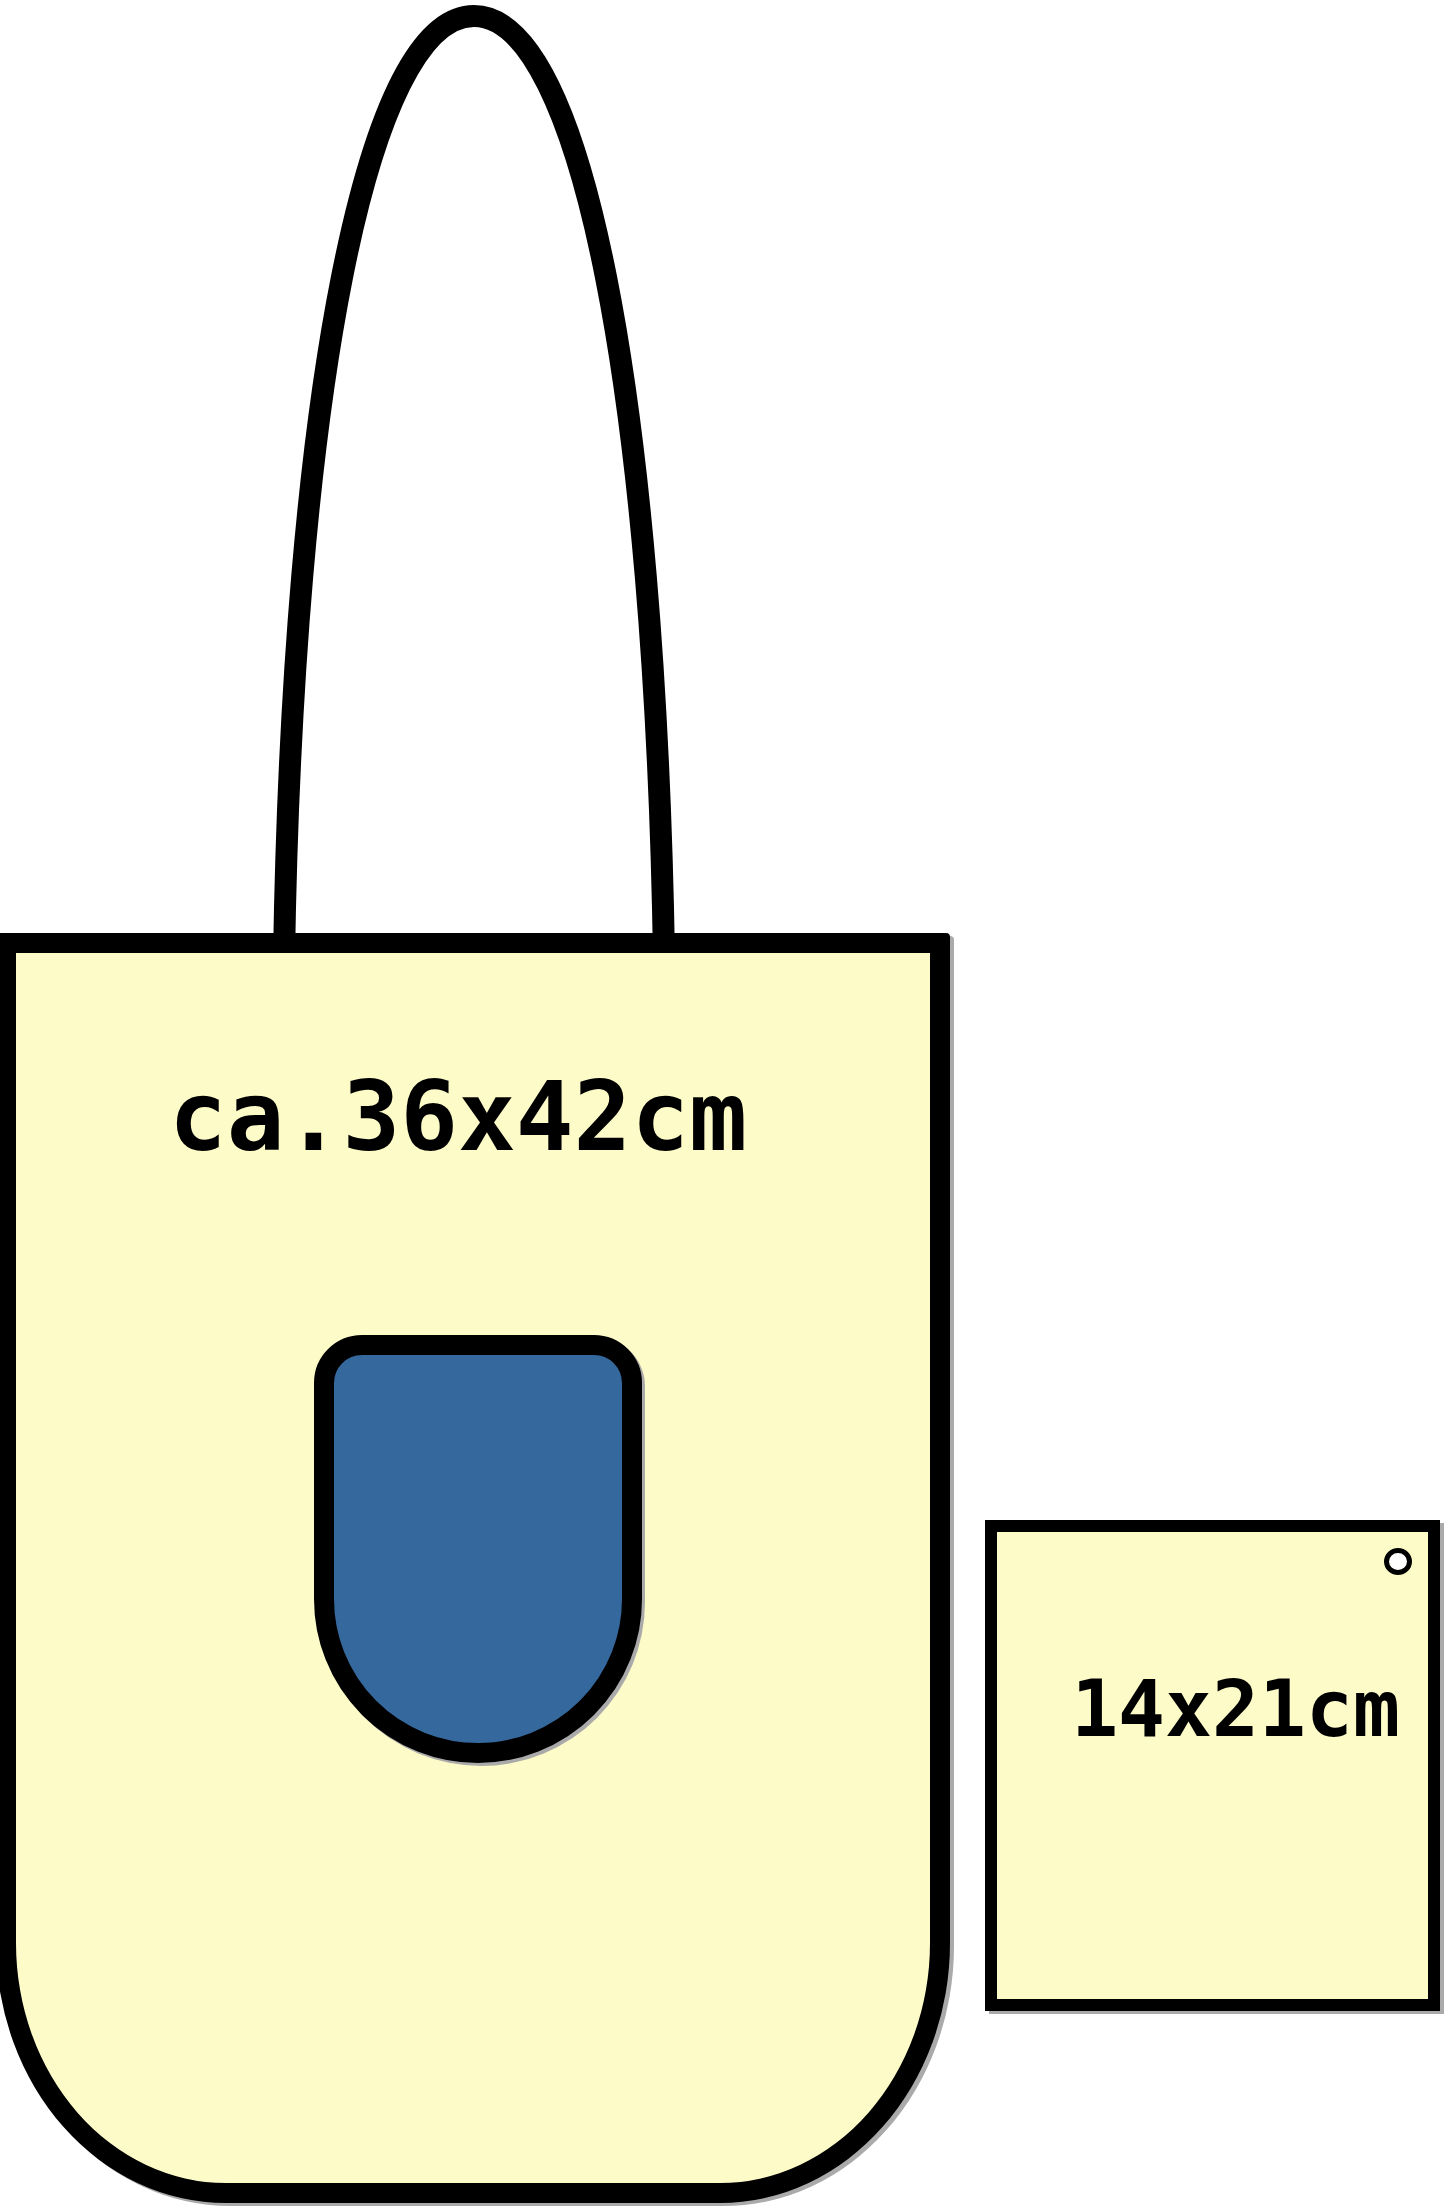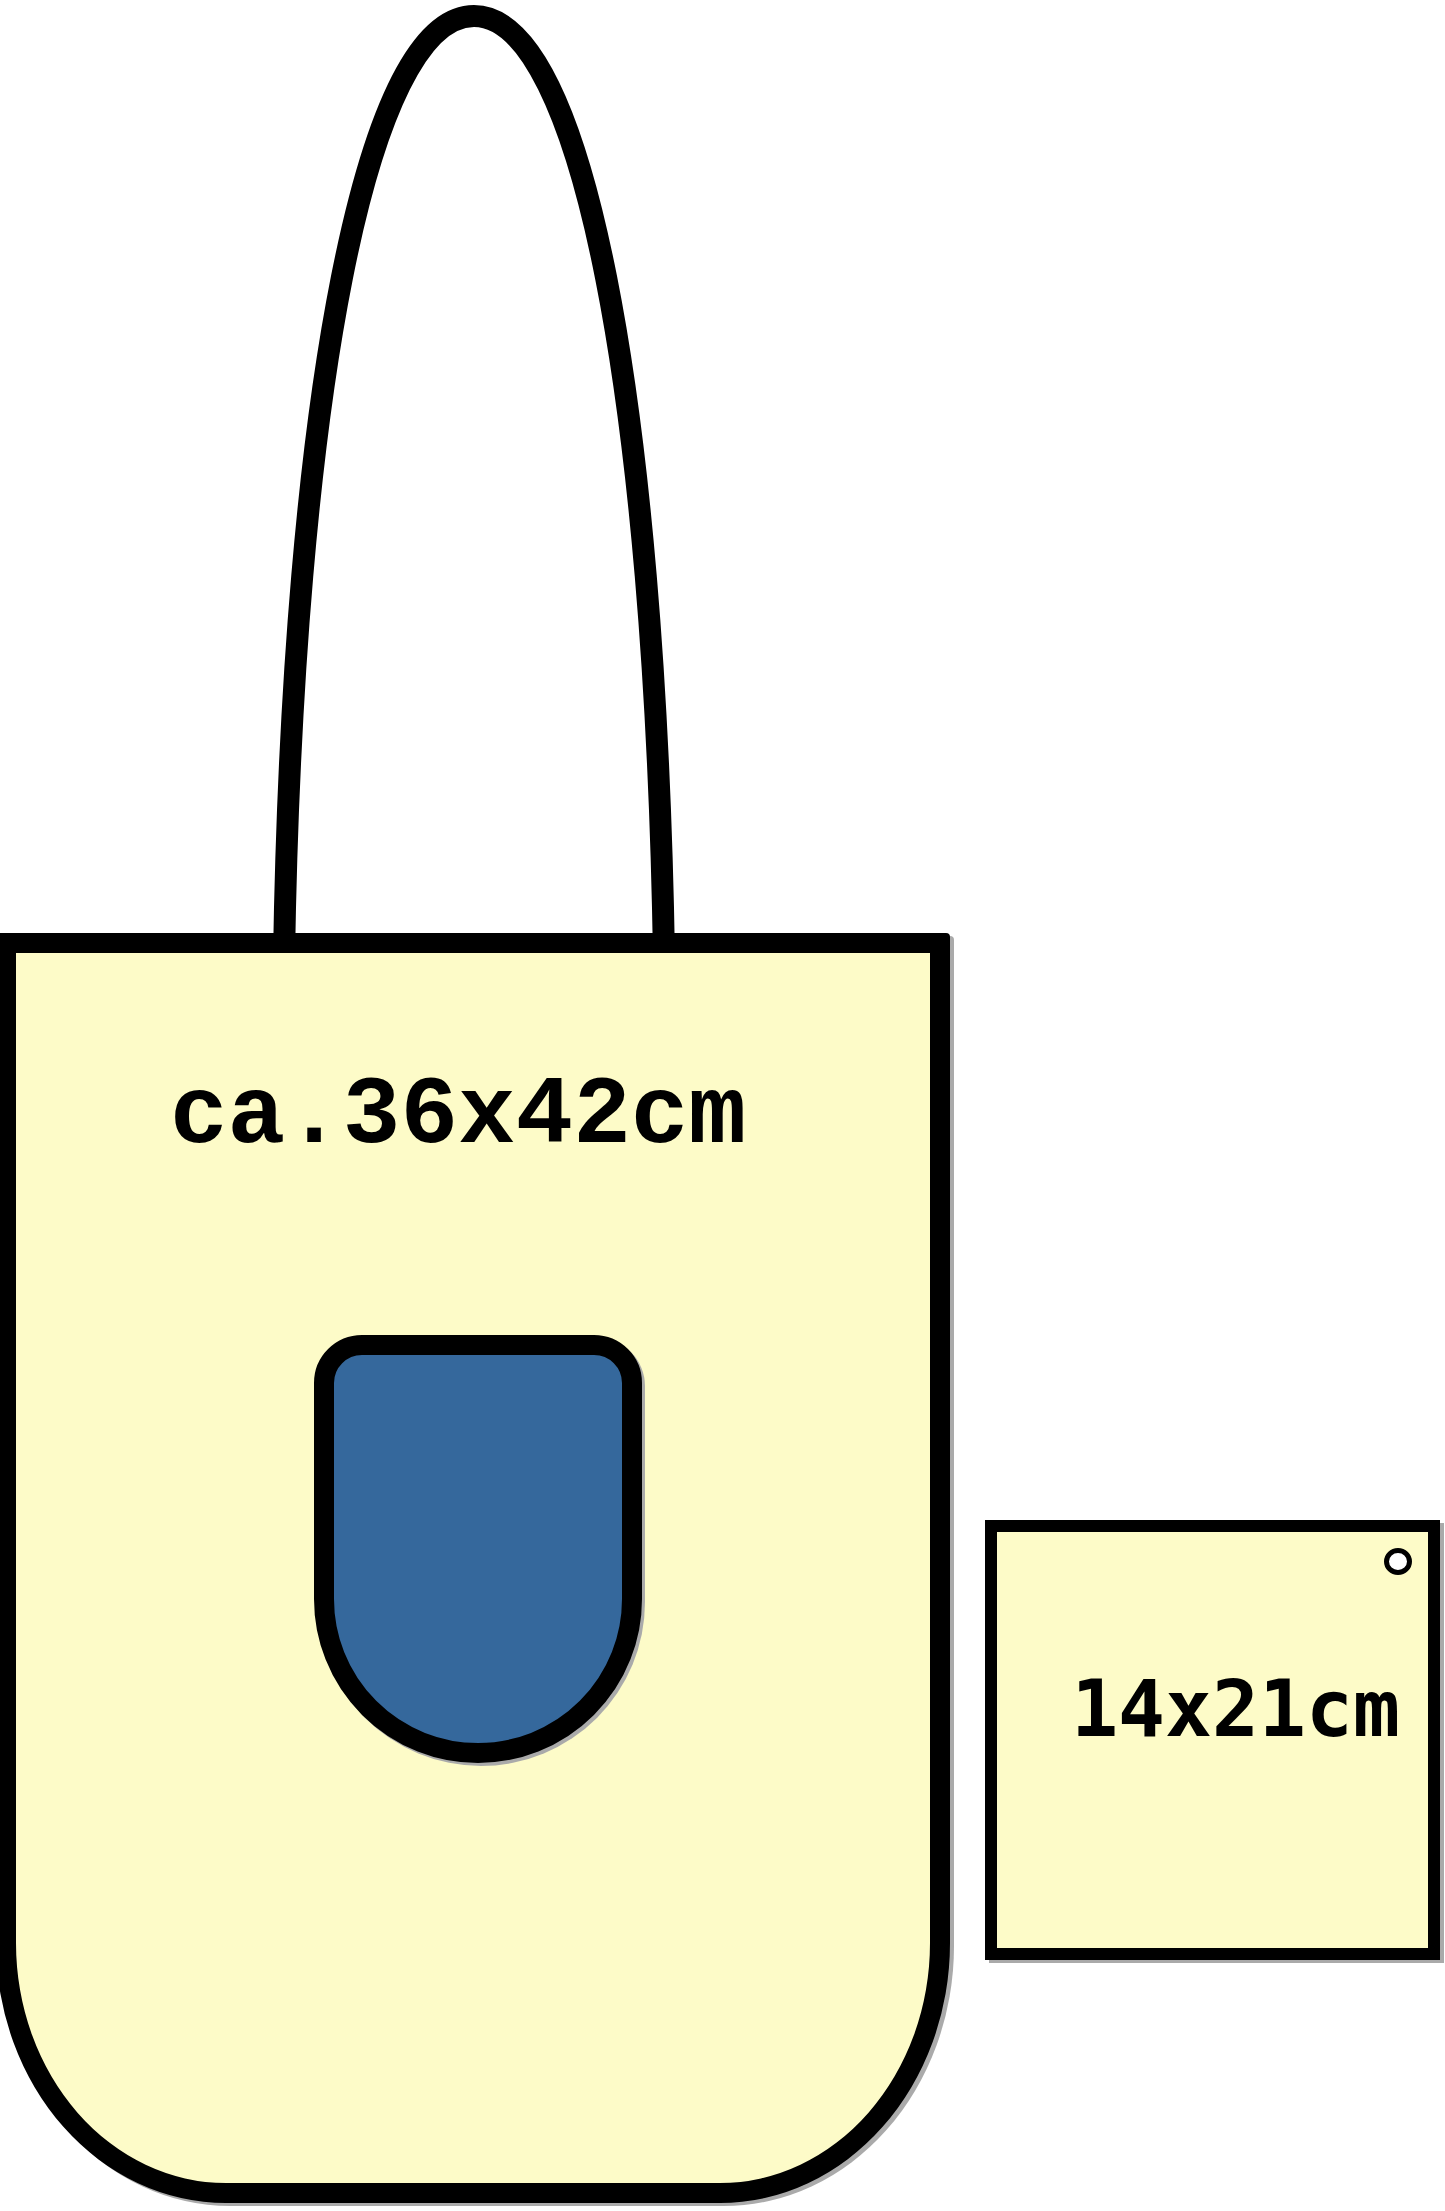--- a/index.html
+++ b/index.html
@@ -31,36 +31,35 @@
     left: 0; top: 116px;
     width: 100%;
     box-sizing: border-box;
     padding-right: 30px;
     text-align: center;
     font-size: 96px;
     font-weight: bold;
     line-height: 96px;
     color: var(--outline, #000000);
     white-space: nowrap;
-    font-family: Liberation Mono, monospace;
   }
   .pocket {
     position: absolute;
     left: 314px; top: 1335px;
     width: 328px; height: 428px;
     box-sizing: border-box;
     background: var(--blue, #35689C);
     border: 20px solid var(--outline, #000000);
     border-radius: 48px 48px 164px 164px;
     box-shadow: 3px 3px 0 var(--shadow, #aaaaaa);
   }
   .flyer-card {
     position: absolute;
     left: 985px; top: 1520px;
-    width: 455px; height: 440px;
+    width: 455px; height: 491px;
     box-sizing: border-box;
     background: var(--cream, #FDFBC8);
     border: 12px solid var(--outline, #000000);
     box-shadow: 4px 3px 0 var(--shadow, #aaaaaa);
   }
   .flyer-size-label {
     position: absolute;
     left: 0; top: 138px;
     width: 100%;
     box-sizing: border-box;

